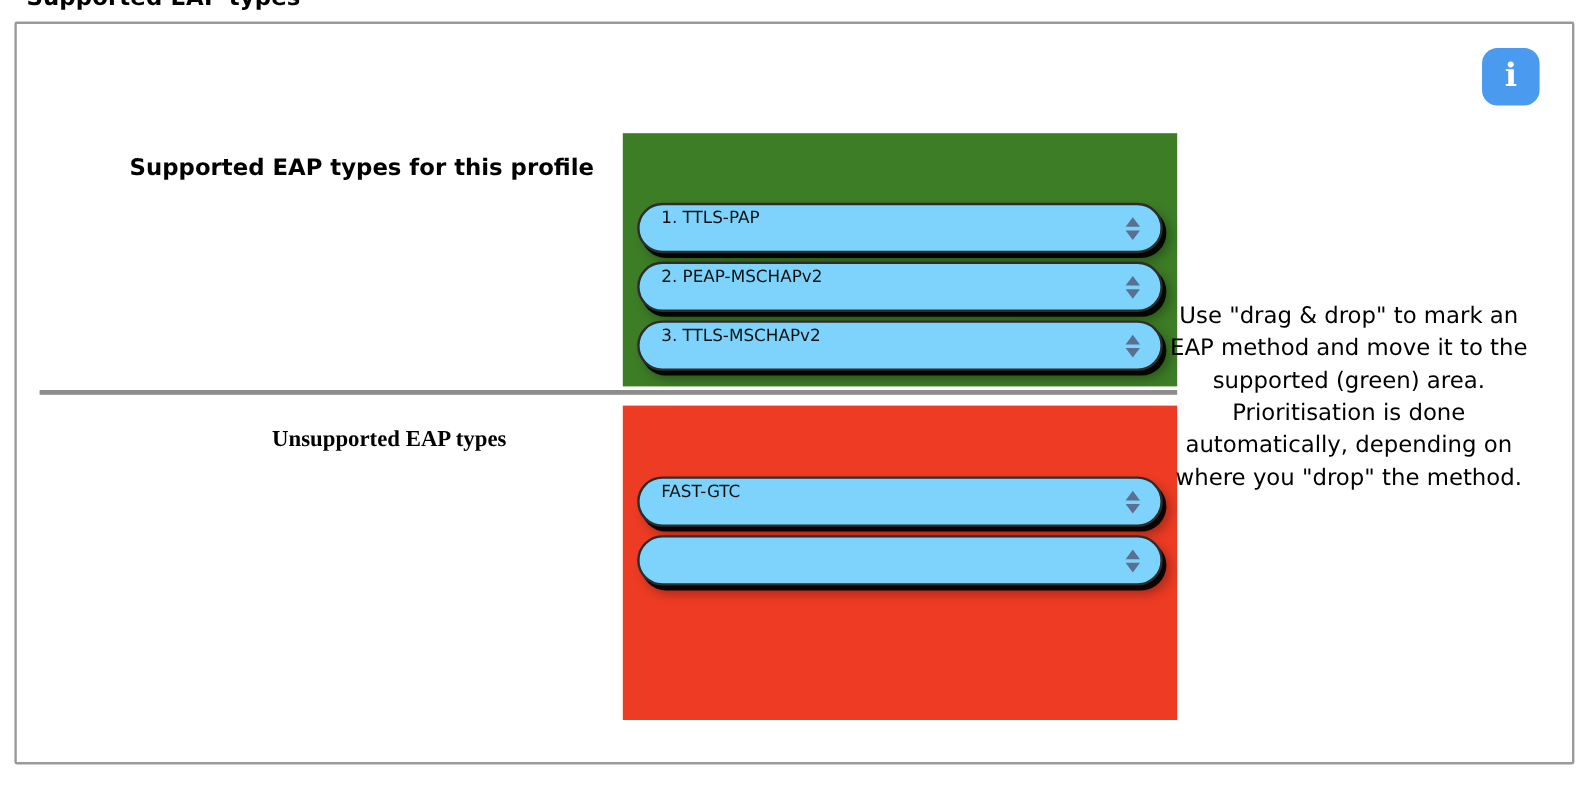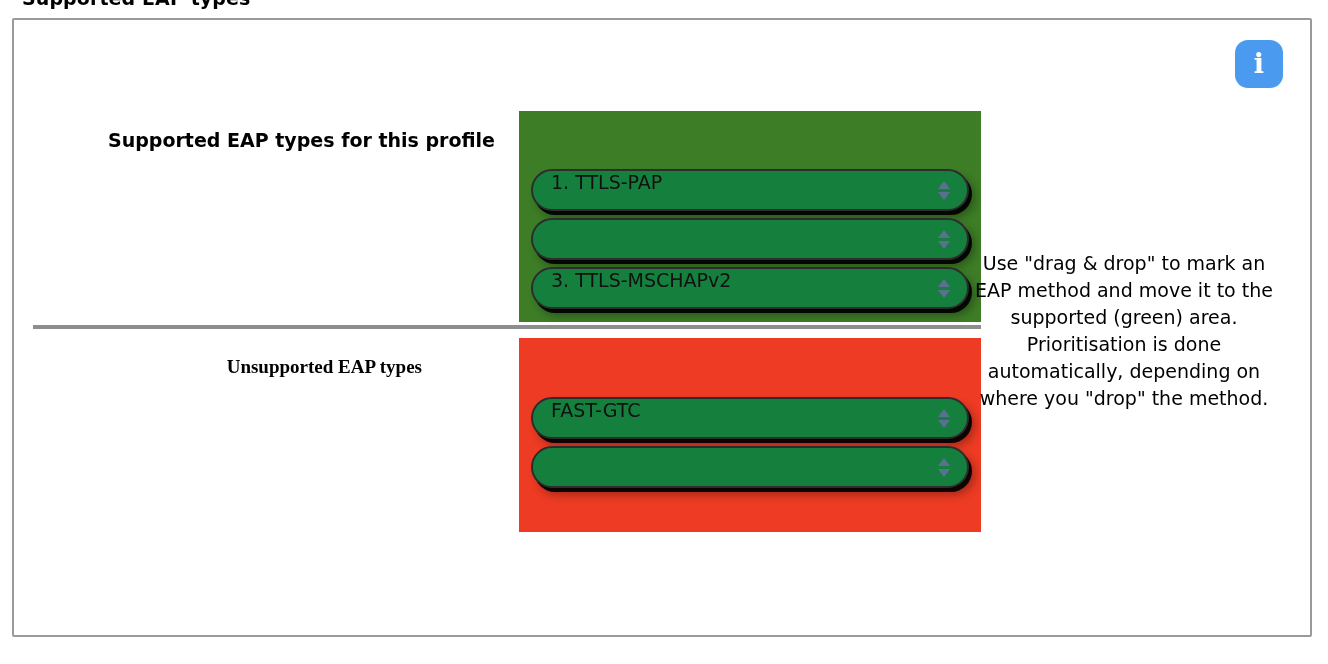--- a/index.html
+++ b/index.html
@@ -92,39 +92,39 @@
     box-sizing: border-box;
     padding: 58px 12px 12px 12px;
   }
   .drop-area.supported {
     top: 111px;
     height: 211px;
     background: #3d7d26;
   }
   .drop-area.unsupported {
     top: 338px;
-    height: 194px;
+    height: 262px;
     background: #ee3b23;
     padding-top: 59px;
   }
 
   
   .eap-item {
     position: relative;
     box-sizing: border-box;
     height: 42px;
     margin-bottom: 7px;
     padding: 0 34px 16px 18px;
     display: flex;
     align-items: center;
-    background: #15803d;
+    background: #7dd3fc;
     border: 2px solid #2d2d2d;
     border-radius: 21px;
     box-shadow: 3px 4px 0 0 rgba(0,0,0,0.92), 6px 7px 9px rgba(0,0,0,0.30);
-    font-size: 19px;
+    font-size: 14px;
     line-height: 22px;
     color: #111111;
     cursor: move;
     user-select: none;
     white-space: nowrap;
   }
   .eap-item:last-child { margin-bottom: 0; justify-content: flex-end; }
 
   .eap-item .label { flex: 1 1 auto; }
 
@@ -197,20 +197,21 @@
 
   <div class="drop-area supported" id="supported-area">
       <div class="eap-item">
         <span class="label">1. TTLS-PAP</span>
         <span class="drag-handle">
           <span class="arrow-up"></span>
           <span class="arrow-down"></span>
         </span>
       </div>
       <div class="eap-item">
+        <span class="label">2. PEAP-MSCHAPv2</span>
         <span class="drag-handle">
           <span class="arrow-up"></span>
           <span class="arrow-down"></span>
         </span>
       </div>
       <div class="eap-item">
         <span class="label">3. TTLS-MSCHAPv2</span>
         <span class="drag-handle">
           <span class="arrow-up"></span>
           <span class="arrow-down"></span>

